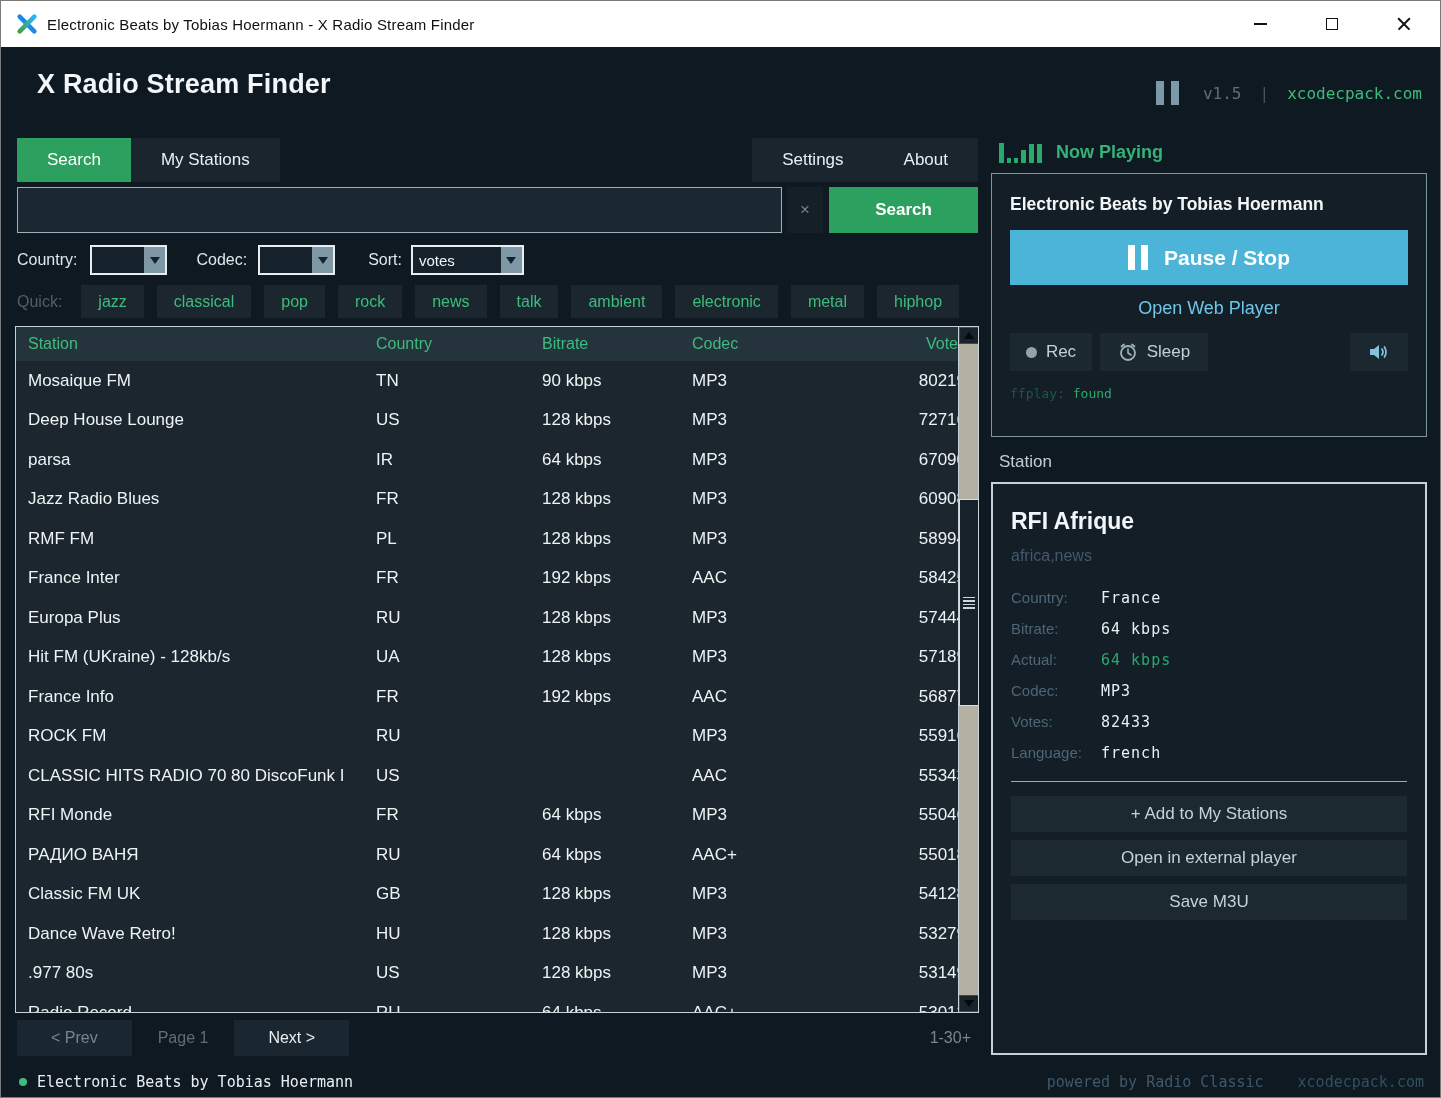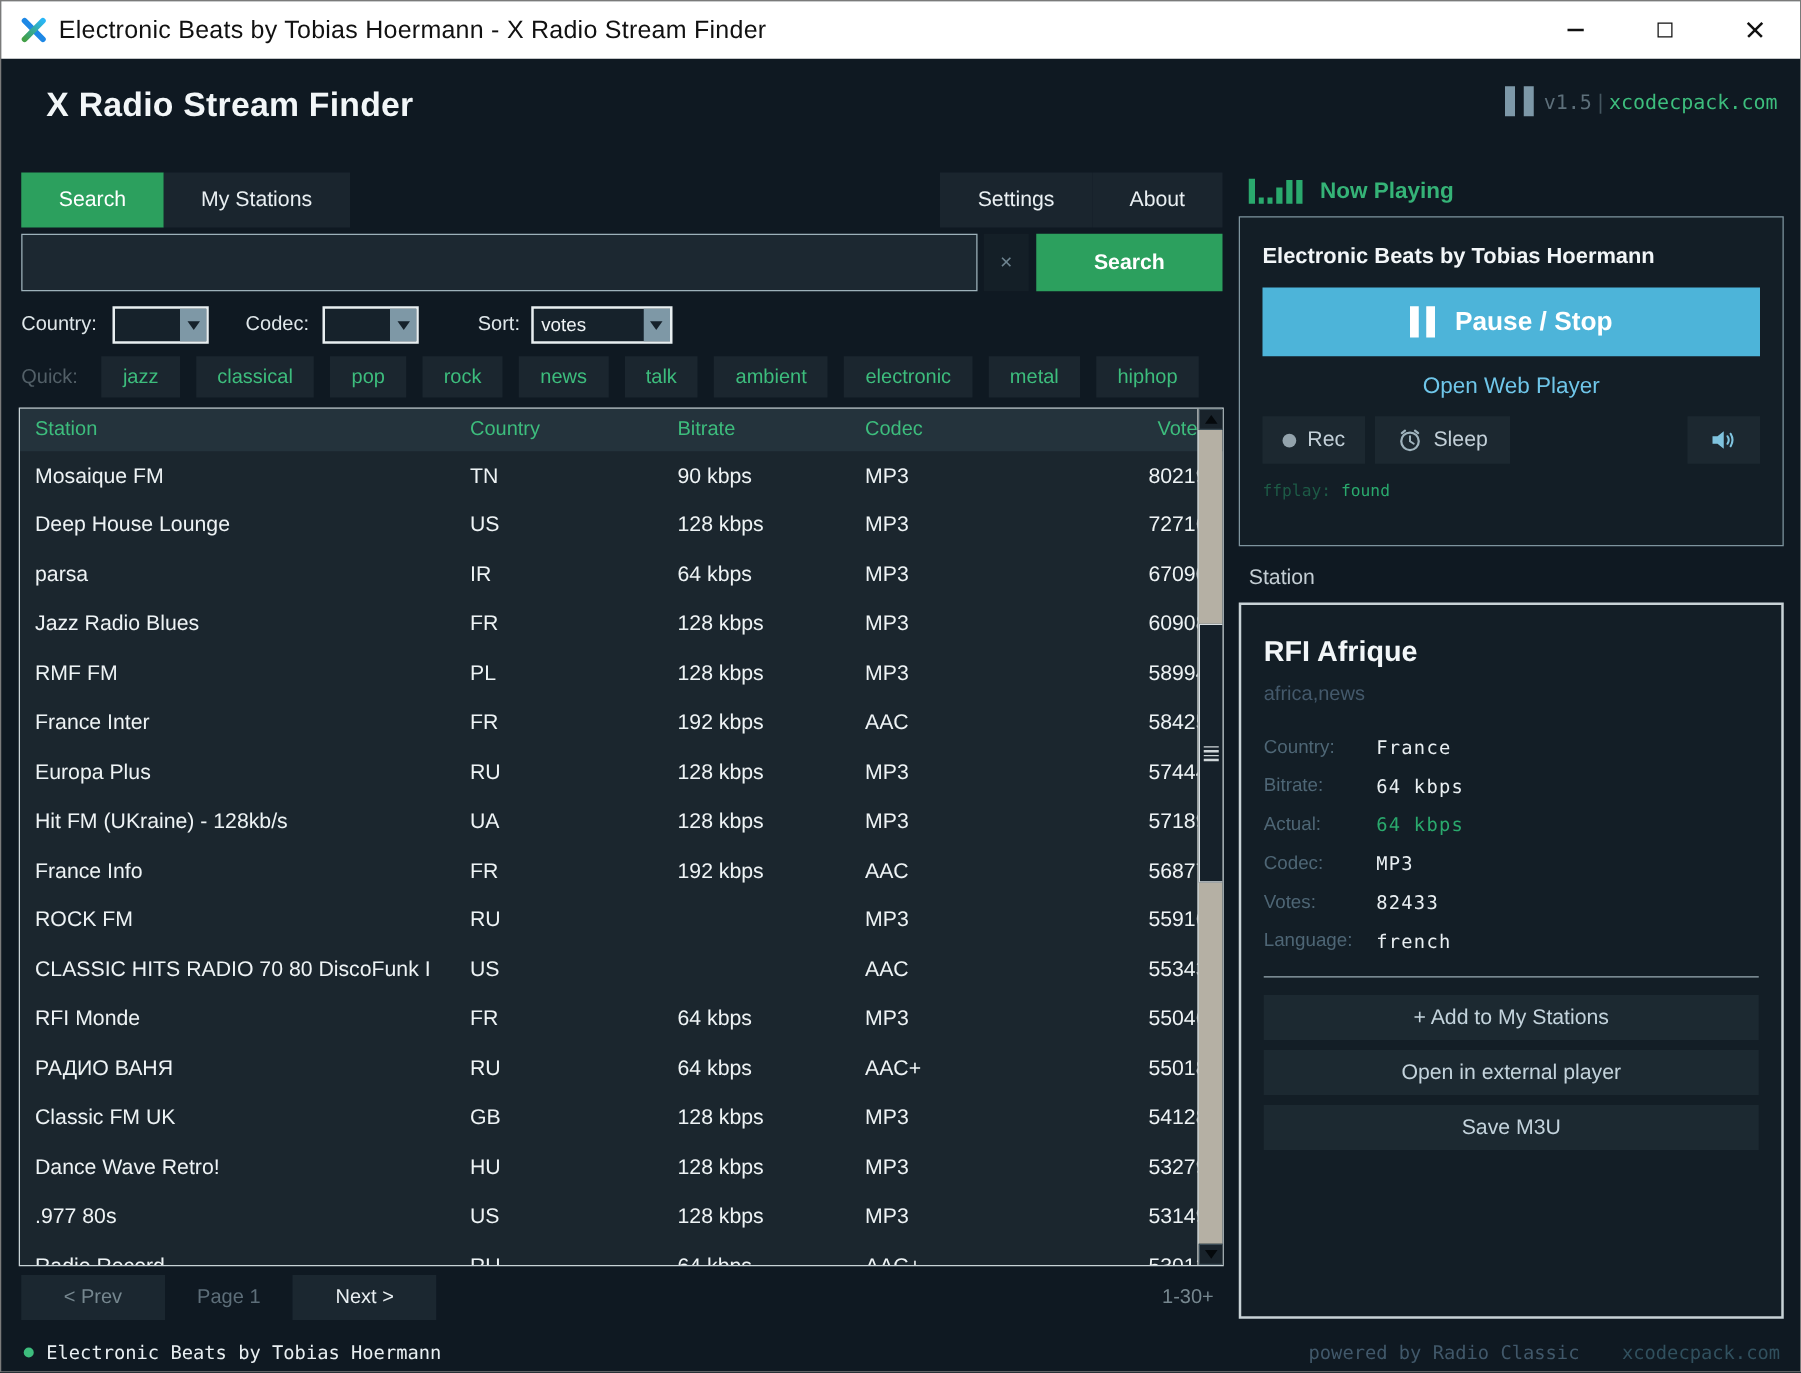--- a/index.html
+++ b/index.html
@@ -3,37 +3,37 @@
 <meta charset="utf-8">
 <style>
   * { margin:0; padding:0; box-sizing:border-box; }
   html,body { width:1441px; height:1098px; background:#0f1922; }
   body { font-family:"Liberation Sans", sans-serif; position:relative; overflow:hidden; }
   #app { position:absolute; inset:0; width:1441px; height:1098px; background:#0f1922; border:1px solid #7a7a7a; }
 
   
   .titlebar { position:absolute; top:0; left:0; width:100%; height:46px; background:#ffffff; display:flex; align-items:center; padding-left:15px; }
   .titlebar .logo { width:22px; height:22px; margin-right:9px; }
-  .titlebar .wtitle { font-size:20px; color:#111; letter-spacing:.2px; }
+  .titlebar .wtitle { font-size:15px; color:#111; letter-spacing:.2px; }
   .win-controls { position:absolute; right:0; top:0; height:46px; display:flex; }
   .win-btn { width:72px; height:46px; display:flex; align-items:center; justify-content:center; cursor:default; }
   .min-glyph { width:13px; height:1.5px; background:#111; }
   .max-glyph { width:12px; height:12px; border:1.4px solid #111; }
   .close-glyph { position:relative; width:14px; height:14px; }
   .close-glyph::before,.close-glyph::after { content:""; position:absolute; left:-1px; top:6px; width:16px; height:1.5px; background:#111; }
   .close-glyph::before { transform:rotate(45deg); }
   .close-glyph::after { transform:rotate(-45deg); }
 
   
   .content { position:absolute; top:46px; left:0; width:1441px; height:1052px; }
 
   
   .app-header { position:absolute; top:22px; left:36px; right:20px; height:52px; }
   .page-title { font-size:27px; font-weight:bold; color:#f2f6f8; letter-spacing:.2px; }
-  .header-right { position:absolute; right:0; top:0; display:flex; align-items:center; gap:2px; }
+  .header-right { position:absolute; right:0; top:12px; display:flex; align-items:center; gap:18px; }
   .pause-ind { display:flex; gap:7px; margin-right:6px; }
   .pause-ind i { display:block; width:8px; height:24px; background:#7d98a8; }
   .ver { font-family:"DejaVu Sans Mono", monospace; font-size:16px; color:#5d6f7a; }
   .hsep { font-family:"DejaVu Sans Mono", monospace; font-size:16px; color:#44565f; }
   .hsite { font-family:"DejaVu Sans Mono", monospace; font-size:16px; color:var(--green-text); }
 
   
   .tabs-row { position:absolute; top:91px; left:16px; width:961px; height:44px; display:flex; }
   .tab { height:44px; padding:0 30px; display:flex; align-items:center; font-size:17px; color:#e9eff2; background:#1a252e; cursor:pointer; }
   .tab.active { background:var(--accent-green); color:#ffffff; }
@@ -196,21 +196,21 @@
       <span class="f-label">Country:</span>
       <div class="dd" style="margin-left:13px">
         <div class="dd-val"></div>
         <div class="dd-arrow"></div>
       </div>
       <span class="f-label" style="margin-left:29px">Codec:</span>
       <div class="dd" style="margin-left:11px">
         <div class="dd-val"></div>
         <div class="dd-arrow"></div>
       </div>
-      <span class="f-label" style="margin-left:47px">Sort:</span>
+      <span class="f-label" style="margin-left:33px">Sort:</span>
       <div class="dd wide" style="margin-left:9px">
         <div class="dd-val">votes</div>
         <div class="dd-arrow"></div>
       </div>
     </div>
 
     <div class="quick-row">
       <span class="q-label">Quick:</span>
       <div id="quick-tags" style="display:flex;gap:13px">
           <div class="q-tag">jazz</div>

